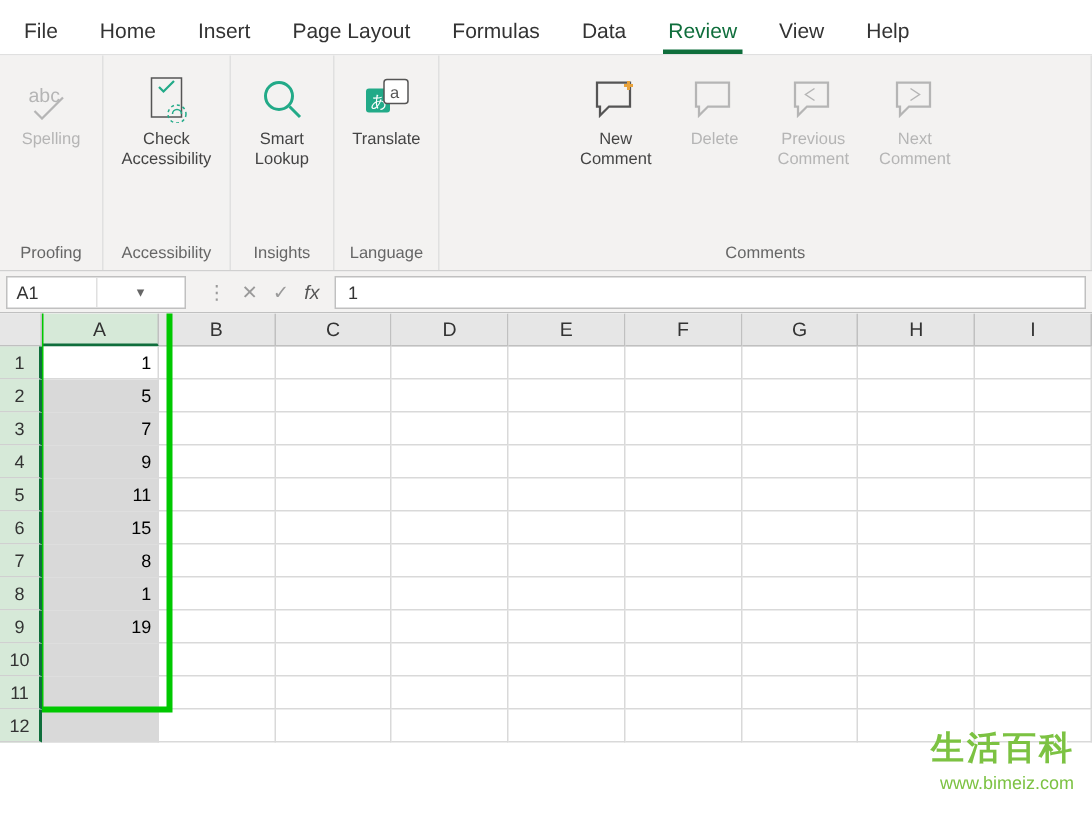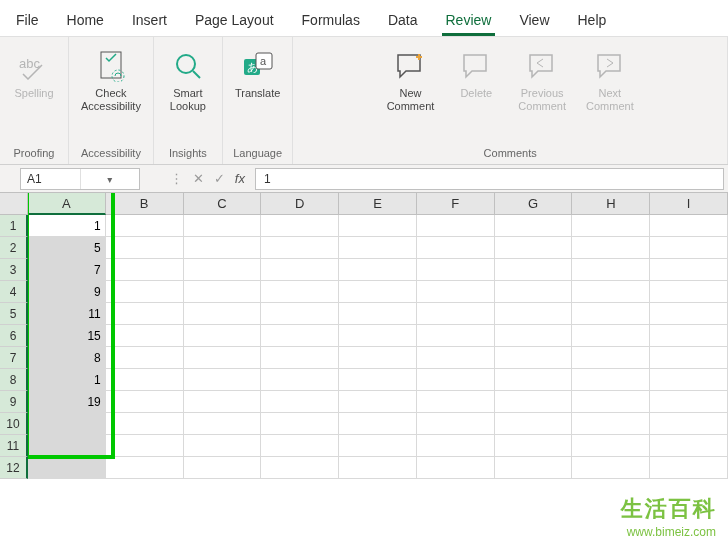--- a/index.html
+++ b/index.html
@@ -5,52 +5,52 @@
 * { box-sizing: border-box; margin: 0; padding: 0; font-family: "Segoe UI", Arial, sans-serif; }
 body { background: #fff; width: 728px; height: 546px; overflow: hidden; position: relative; }
 
 
 .tabs { display: flex; gap: 4px; padding: 6px 4px 0 4px; background: #fff; font-size: 14px; color: #333; border-bottom: 1px solid #e0e0e0; }
 .tab { padding: 6px 12px 8px 12px; cursor: pointer; position: relative; }
 .tab.active { color: #0f6e3c; }
 .tab.active::after { content: ""; position: absolute; left: 8px; right: 8px; bottom: 0; height: 3px; background: #0f6e3c; }
 
 
-.ribbon { display: flex; background: #f3f2f1; border-bottom: 1px solid #d0d0d0; height: 128px; }
+.ribbon { display: flex; background: #f3f2f1; border-bottom: 1px solid #d0d0d0; height: 144px; }
 .group { display: flex; flex-direction: column; align-items: center; border-right: 1px solid #e0e0e0; padding: 4px 6px 2px 6px; }
 .group-inner { display: flex; flex: 1; align-items: flex-start; gap: 8px; padding-top: 4px; }
 .group-label { font-size: 11px; color: #666; padding: 2px 0 3px 0; }
 .rbtn { display: flex; flex-direction: column; align-items: center; justify-content: flex-start; min-width: 56px; padding: 4px 6px; cursor: pointer; color: #444; font-size: 11px; text-align: center; gap: 4px; }
 .rbtn.disabled { color: #b5b5b5; cursor: default; }
 .rbtn .icon { width: 34px; height: 34px; display: flex; align-items: center; justify-content: center; }
 .rbtn .lbl { line-height: 1.15; }
 
 
 .fbar { display: flex; align-items: stretch; background: #f3f2f1; border-bottom: 1px solid #c0c0c0; height: 28px; }
-.namebox { display: flex; align-items: center; background: #fff; border: 1px solid #c0c0c0; width: 120px; margin: 3px 20px; height: 22px; }
+.namebox { display: flex; align-items: center; background: #fff; border: 1px solid #c0c0c0; width: 120px; margin: 3px 4px; height: 22px; }
 .namebox span { flex: 1; padding: 0 6px; font-size: 12px; color: #333; }
 .namebox .dd { width: 16px; text-align: center; color: #666; font-size: 10px; border-left: 1px solid #e0e0e0; height: 100%; display:flex;align-items:center;justify-content:center;}
 .fctrl { display: flex; align-items: center; gap: 10px; padding: 0 10px; color: #9a9a9a; font-size: 13px; }
 .finput { flex: 1; background: #fff; border: 1px solid #c0c0c0; margin: 3px 4px 3px 0; height: 22px; display: flex; align-items: center; padding: 0 8px; font-size: 12px; color: #333; }
 
 
 .grid { display: flex; height: calc(546px - 34px - 124px - 28px); background: #fff; }
 .colhdrs { display: flex; }
 .corner { width: 28px; height: 22px; background: #e6e6e6; border-right: 1px solid #c0c0c0; border-bottom: 1px solid #c0c0c0; }
 .colhdr { width: 84px; height: 22px; background: #e6e6e6; border-right: 1px solid #c0c0c0; border-bottom: 1px solid #c0c0c0; text-align: center; font-size: 13px; color: #333; line-height: 22px; }
 .colhdr.sel { background: #d6e9d8; border-bottom: 2px solid #0f6e3c; }
 .rowhdr { width: 28px; height: 22px; background: #e6e6e6; border-right: 1px solid #c0c0c0; border-bottom: 1px solid #d0d0d0; text-align: center; font-size: 12px; color: #333; line-height: 22px; }
 .rowhdr.sel { background: #d6e9d8; border-right: 2px solid #0f6e3c; }
 .cells { position: relative; }
 .row { display: flex; }
 .cell { width: 84px; height: 22px; border-right: 1px solid #d9d9d9; border-bottom: 1px solid #d9d9d9; font-size: 12px; color: #000; padding: 0 4px; text-align: right; line-height: 22px; }
 .cell.selcol { background: #d9d9d9; }
 .cell.first { background: #fff; }
 .highlight { position: absolute; border: 4px solid #00c800; pointer-events: none; }
-.watermark { position: absolute; right: 6px; bottom: 6px; pointer-events: none; margin-top: 12px; }
+.watermark { position: absolute; right: 6px; bottom: 16px; pointer-events: none; margin-top: 12px; }
 .watermark .cn { font-size: 22px; font-weight: 700; color: #7cc242; text-shadow: 1px 1px 0 #fff; letter-spacing: 2px; }
 .watermark .en { font-size: 12px; color: #7cc242; background: rgba(255,255,255,0.6); padding: 1px 6px; }
 
 svg { display:block; }
 </style>
 </head>
 <body>
 
 <div class="tabs">
   <div class="tab">File</div>

